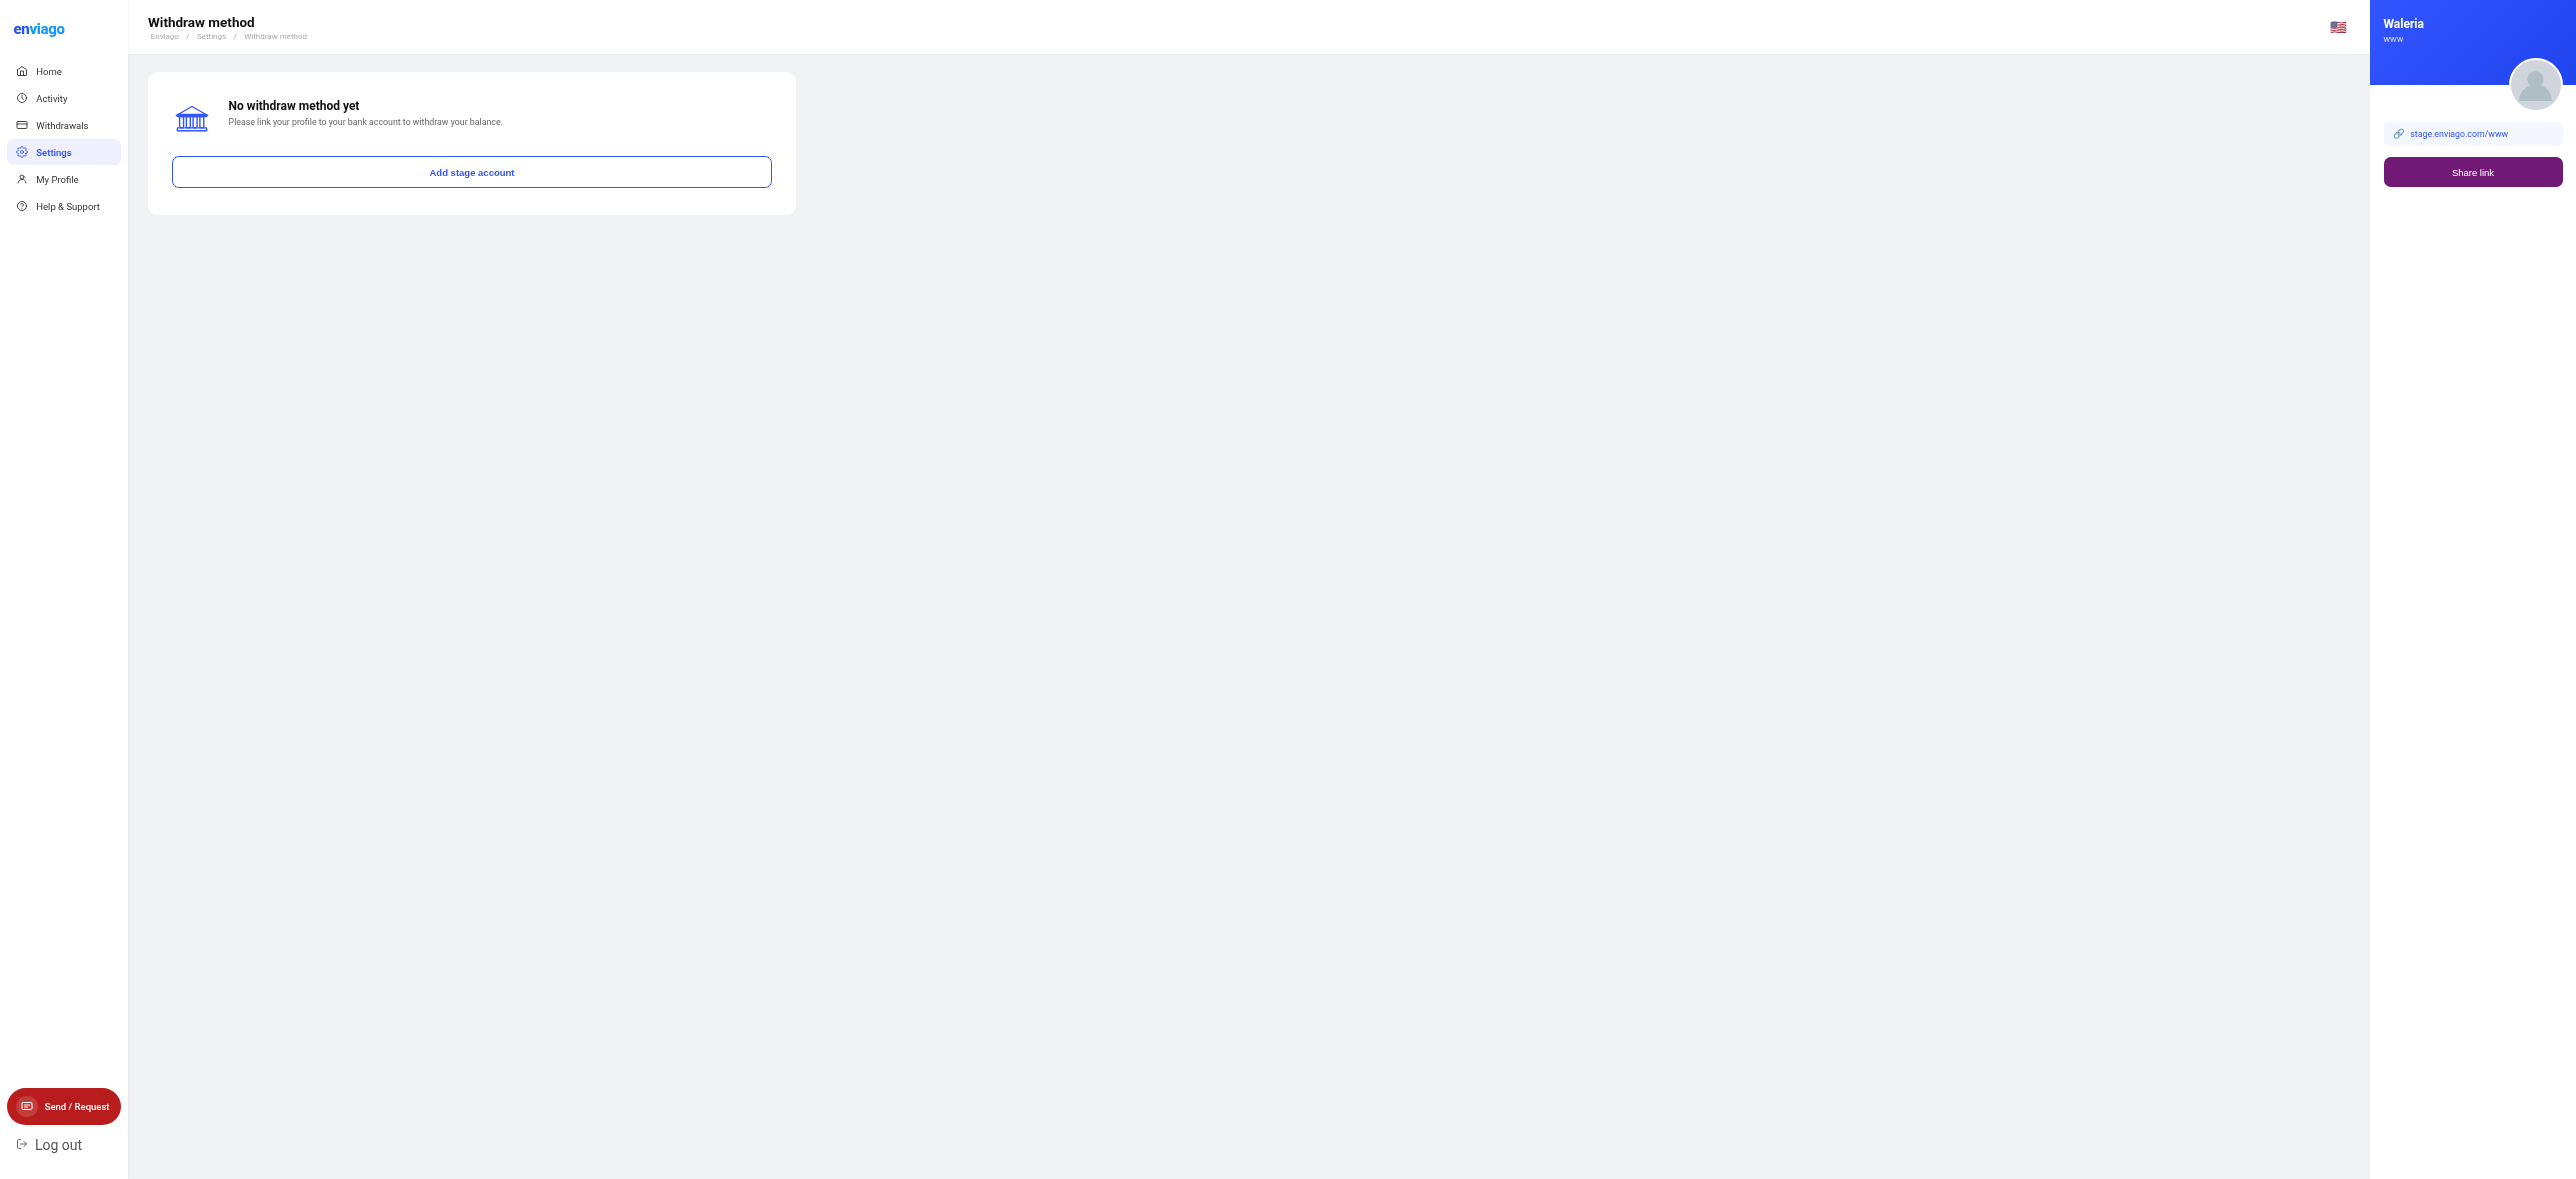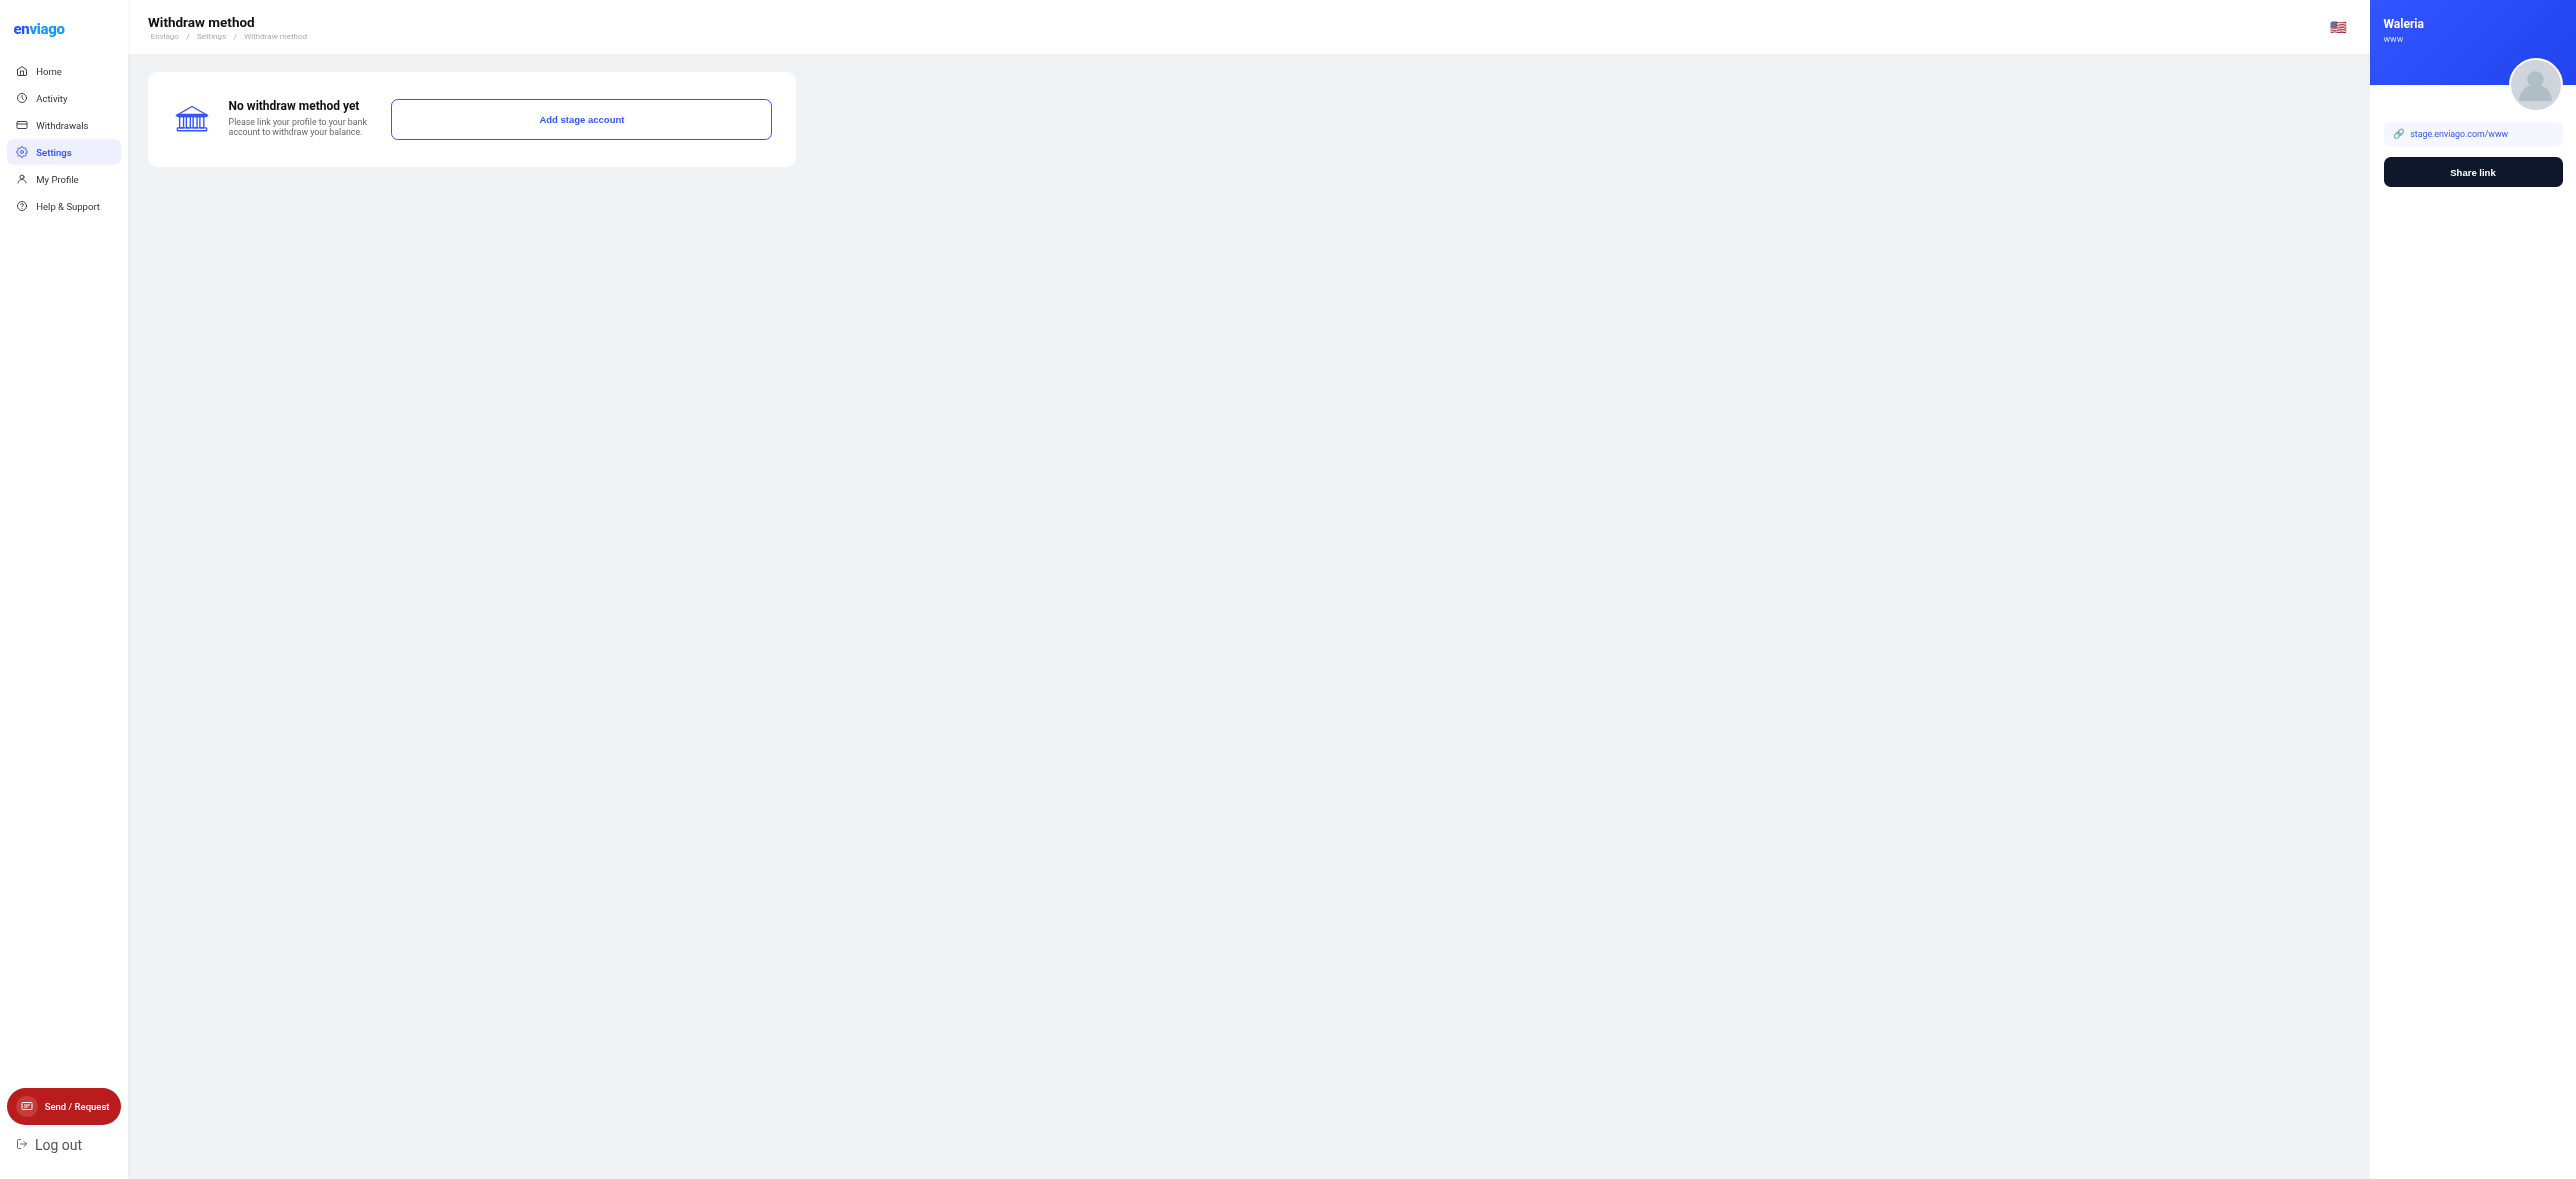--- a/index.html
+++ b/index.html
@@ -148,21 +148,21 @@
       flex: 1;
       padding: 17px 20px;
       overflow-y: auto;
     }
 
     .card {
       background: #ffffff;
       border-radius: 9.5px;
       padding: 27px 23.6px;
       display: flex;
-      flex-direction: row;
+      flex-direction: column;
       gap: 16px;
       max-width: 648px;
     }
 
     .card-top {
       display: flex;
       align-items: flex-start;
       gap: 16px;
     }
     .bank-icon-wrapper {
@@ -260,28 +260,28 @@
       padding: 6.8px 9.5px;
       background: #f5f7ff;
       border-radius: 5.4px;
       margin-bottom: 10.8px;
     }
     .profile-link .link-icon {
       font-size: 9.5px;
     }
 
     .share-link-btn {
-      background: #0f172a;
+      background: #701a75;
       color: white;
       border: none;
       border-radius: 6.8px;
       padding: 9.5px;
       width: 100%;
       font-size: 9.5px;
-      font-weight: 700;
+      font-weight: 400;
       cursor: pointer;
       text-align: center;
     }
   </style>
 </head>
 <body>
 
 <nav class="sidebar">
   <div class="sidebar-logo">
     <div class="logo-text">

